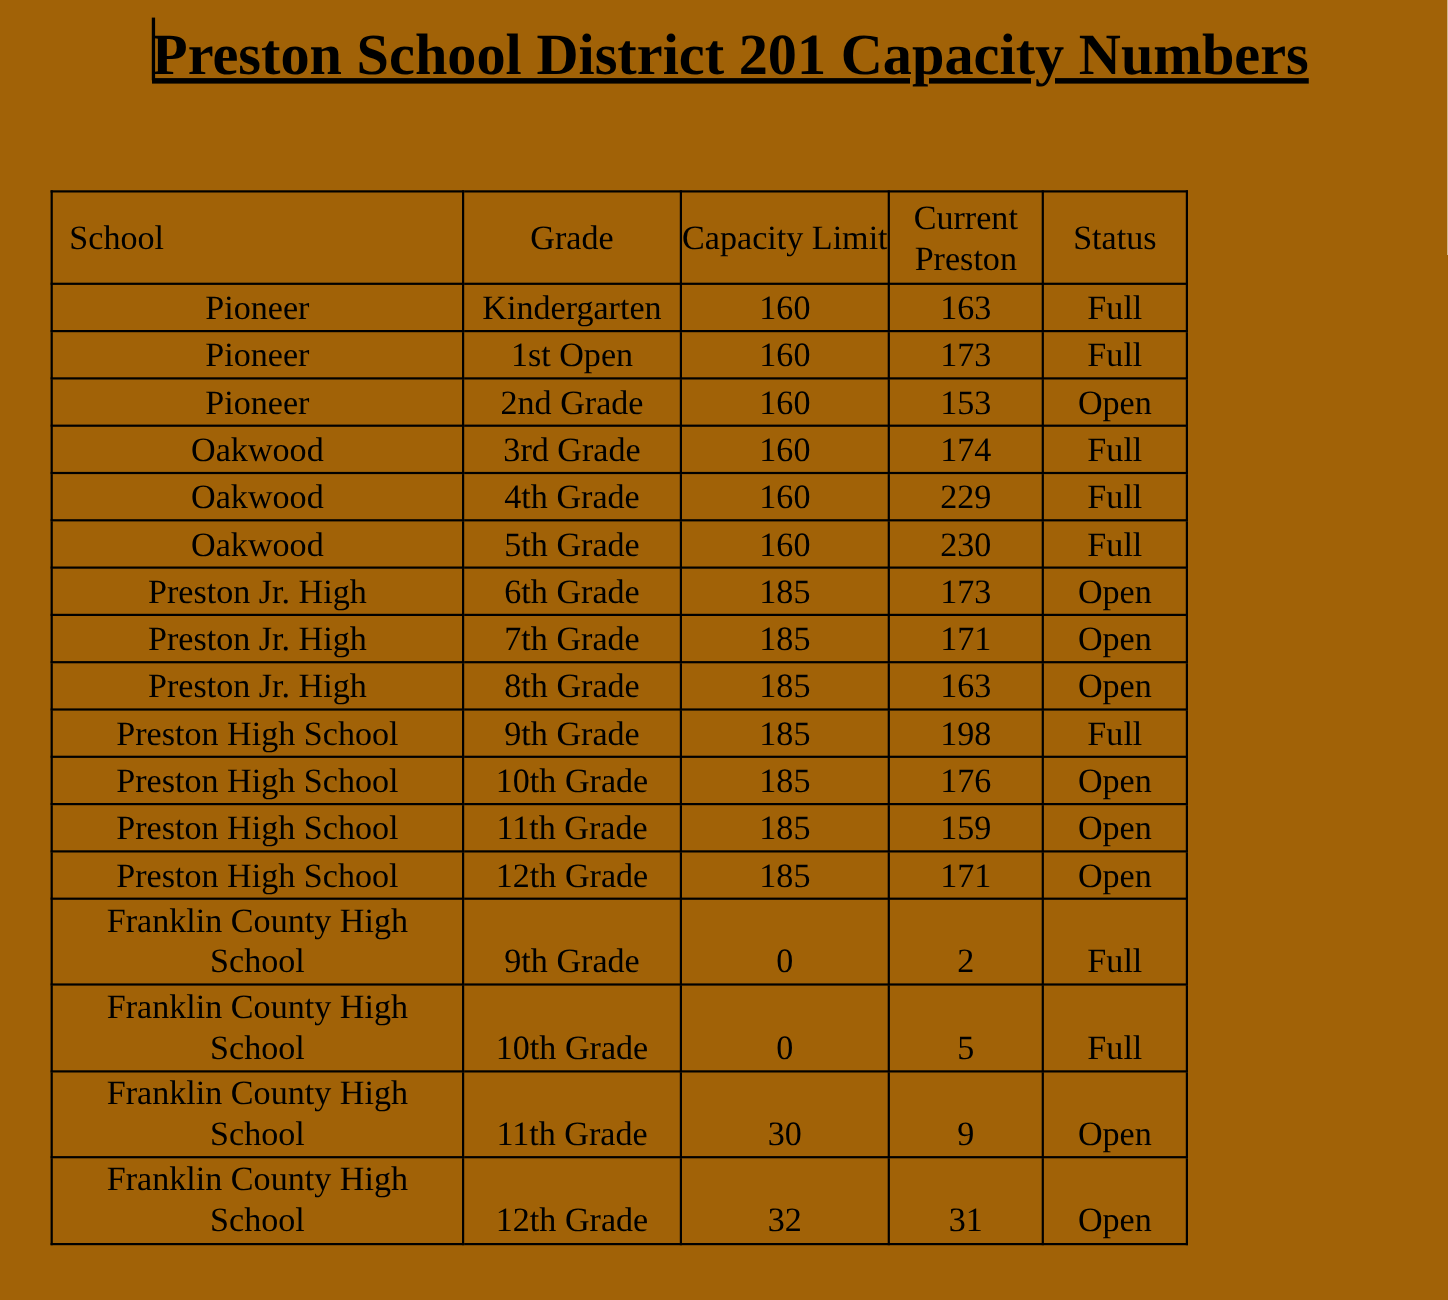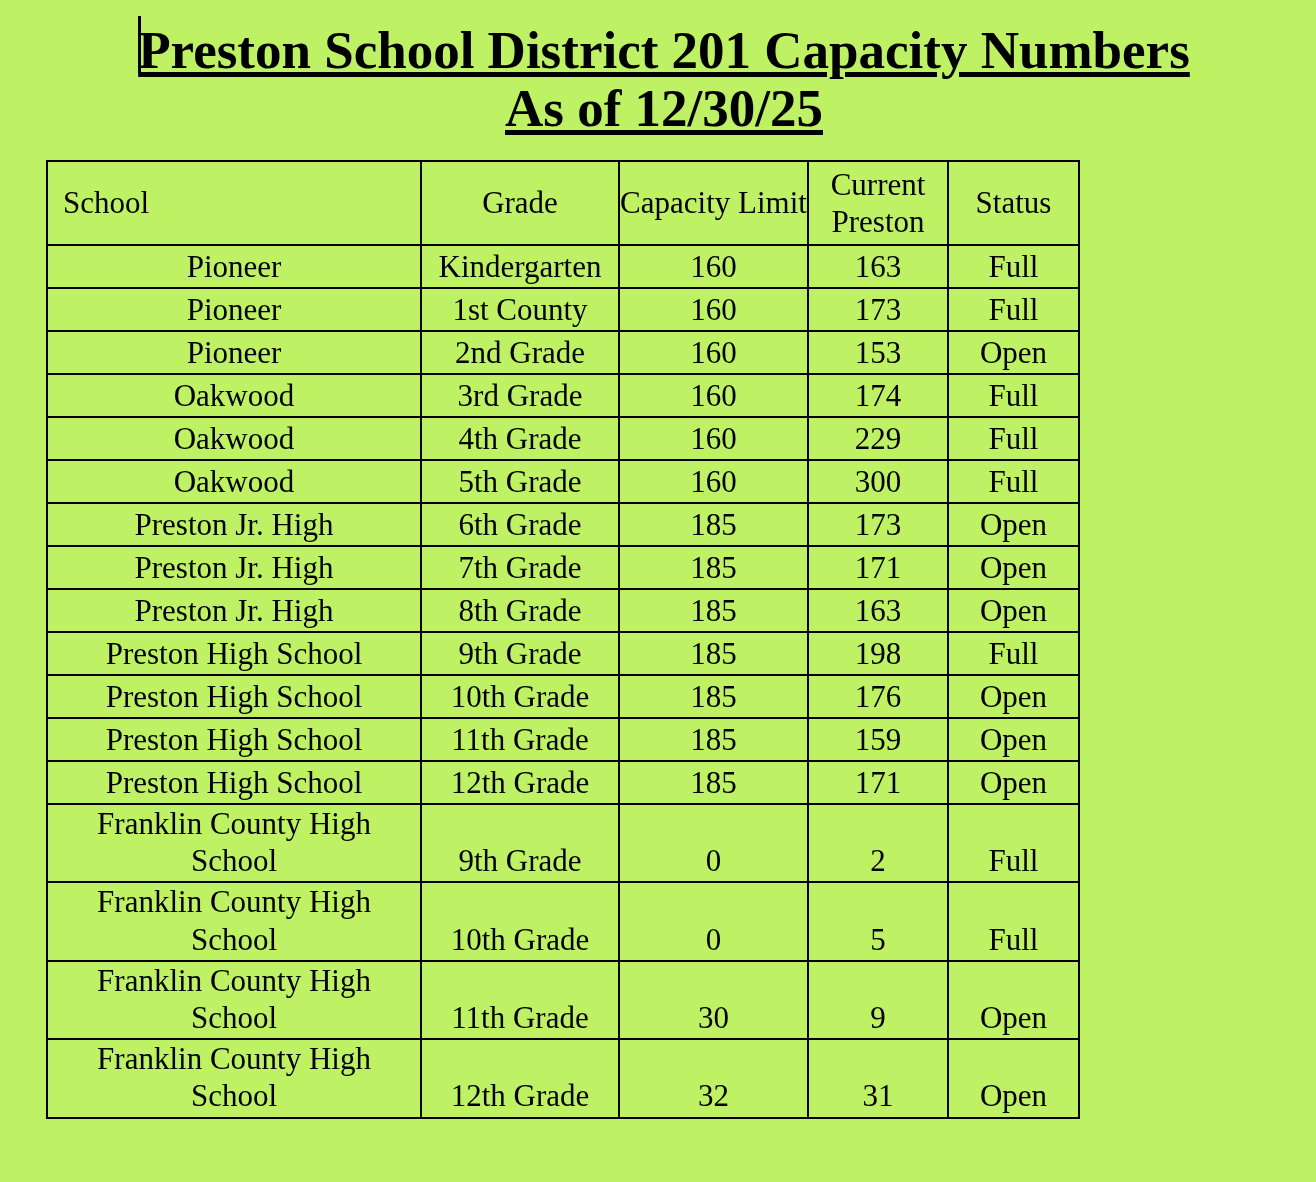--- a/index.html
+++ b/index.html
@@ -6,21 +6,21 @@
     margin: 0;
     padding: 0;
     background: #ffffff;
     color: #000000;
     font-family: "Liberation Serif", "DejaVu Serif", serif;
   }
   .page {
     position: relative;
     width: 1316px;
     height: 1182px;
-    background: #bef264;
+    background: #a16207;
     overflow: hidden;
   }
   .caret {
     position: absolute;
     left: 138px;
     top: 16px;
     width: 3px;
     height: 57px;
     background: #000000;
   }
@@ -39,21 +39,21 @@
     white-space: nowrap;
   }
   .doc-title .u {
     text-decoration: underline;
     text-decoration-thickness: 5px;
     text-underline-offset: 4px;
   }
   table.capacity {
     position: absolute;
     left: 46px;
-    top: 160px;
+    top: 173px;
     width: 1032px;
     border-collapse: collapse;
     table-layout: fixed;
     font-size: 31px;
     line-height: 1.2;
   }
   .capacity th, .capacity td {
     border: 2px solid #000000;
     padding: 0;
     text-align: center;
@@ -88,21 +88,21 @@
     margin: 0 auto;
   }
 </style>
 </head>
 <body>
 
 <div class="page">
 
   <span class="caret"></span>
 
-  <h1 class="doc-title"><span class="u">Preston School District 201 Capacity Numbers</span><br><span class="u">As of 12/30/25</span></h1>
+  <h1 class="doc-title"><span class="u">Preston School District 201 Capacity Numbers</span><br></h1>
 
   <table class="capacity">
     <colgroup>
       <col class="c-school">
         <col class="c-grade">
         <col class="c-limit">
         <col class="c-current">
         <col class="c-status">
     </colgroup>
     <thead>
@@ -121,21 +121,21 @@
           </td>
           <td>Kindergarten</td>
           <td>160</td>
           <td>163</td>
           <td>Full</td>
         </tr>
         <tr>
           <td>
             <div class="school-name">Pioneer</div>
           </td>
-          <td>1st County</td>
+          <td>1st Open</td>
           <td>160</td>
           <td>173</td>
           <td>Full</td>
         </tr>
         <tr>
           <td>
             <div class="school-name">Pioneer</div>
           </td>
           <td>2nd Grade</td>
           <td>160</td>
@@ -159,21 +159,21 @@
           <td>160</td>
           <td>229</td>
           <td>Full</td>
         </tr>
         <tr>
           <td>
             <div class="school-name">Oakwood</div>
           </td>
           <td>5th Grade</td>
           <td>160</td>
-          <td>300</td>
+          <td>230</td>
           <td>Full</td>
         </tr>
         <tr>
           <td>
             <div class="school-name">Preston Jr. High</div>
           </td>
           <td>6th Grade</td>
           <td>185</td>
           <td>173</td>
           <td>Open</td>

